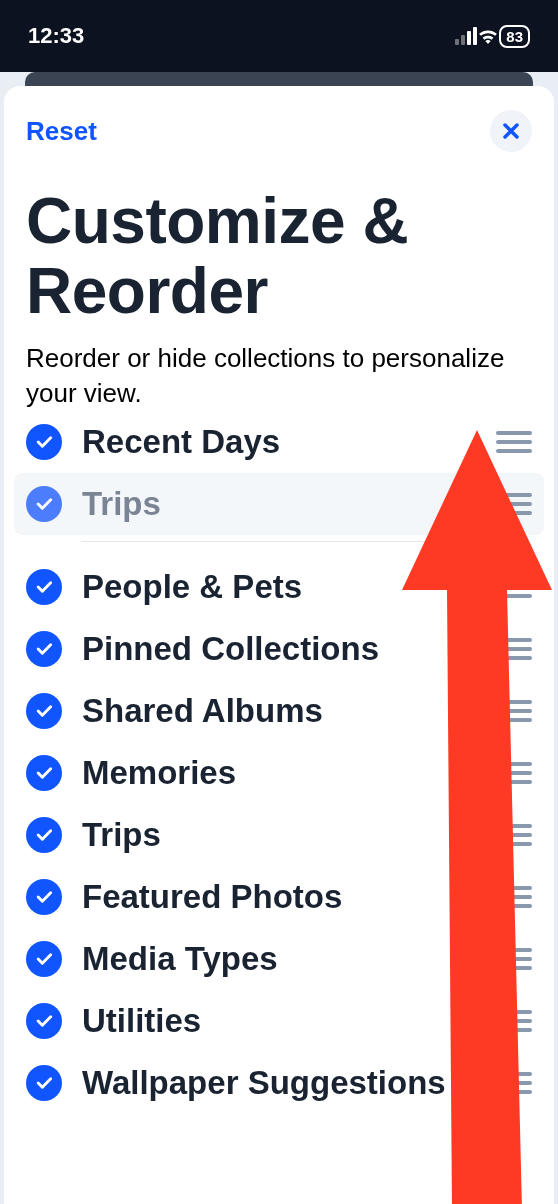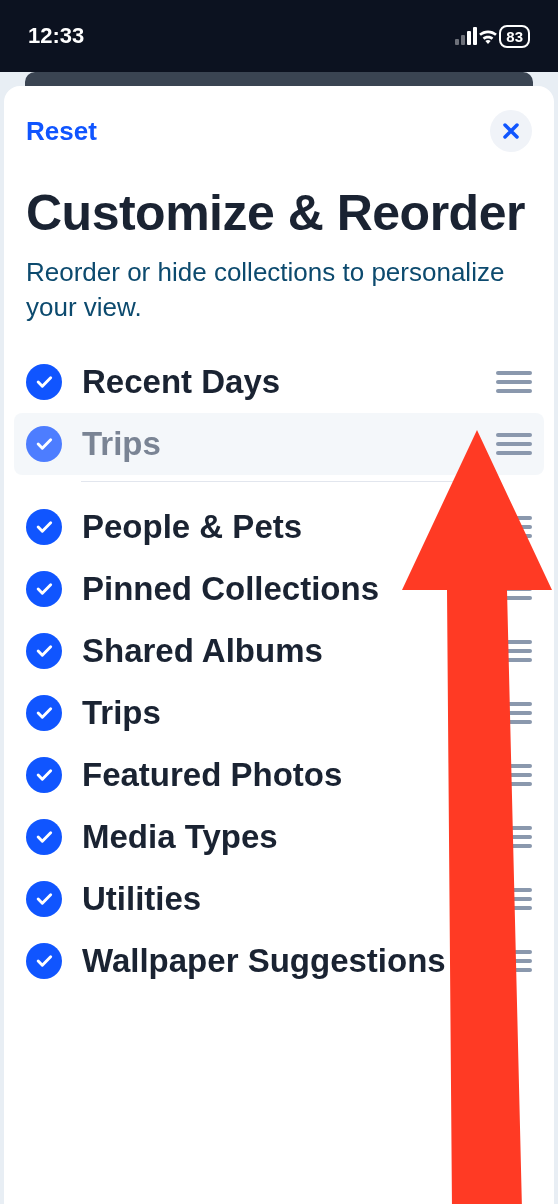--- a/index.html
+++ b/index.html
@@ -104,34 +104,33 @@
       display: flex;
       align-items: center;
       justify-content: center;
       cursor: pointer;
       color: #1055ff;
       font-size: 24px;
       font-weight: 800;
     }
     
     .page-title {
-      font-size: 50px;
+      font-size: 64px;
       font-weight: 900;
       color: #1a2332;
       line-height: 1.1;
       letter-spacing: -0.5px;
       margin-bottom: 14px;
     }
     
     .subtitle {
       font-size: 26px;
-      color: #0c4a6e;
+      color: #000000;
       font-weight: 500;
       line-height: 1.35;
-      margin-bottom: 26px;
     }
     
     .list {
       display: flex;
       flex-direction: column;
     }
     
     .list-row {
       display: flex;
       align-items: center;
@@ -313,20 +312,33 @@
           </svg>
       </div>
       <div class="row-label">Shared Albums</div>
       <div class="drag-handle">
         <div class="drag-line"></div>
           <div class="drag-line"></div>
           <div class="drag-line"></div>
       </div>
     </div>
 
+    <div class="list-row">
+      <div class="checkbox">
+        <svg viewBox="0 0 24 24">
+            <path d="M5 12l5 5L20 7" stroke="white" stroke-width="3.5" fill="none" stroke-linecap="round" stroke-linejoin="round"></path>
+          </svg>
+      </div>
+      <div class="row-label">Memories</div>
+      <div class="drag-handle">
+        <div class="drag-line"></div>
+          <div class="drag-line"></div>
+          <div class="drag-line"></div>
+      </div>
+    </div>
 
     <div class="list-row">
       <div class="checkbox">
         <svg viewBox="0 0 24 24">
             <path d="M5 12l5 5L20 7" stroke="white" stroke-width="3.5" fill="none" stroke-linecap="round" stroke-linejoin="round"></path>
           </svg>
       </div>
       <div class="row-label">Trips</div>
       <div class="drag-handle">
         <div class="drag-line"></div>

